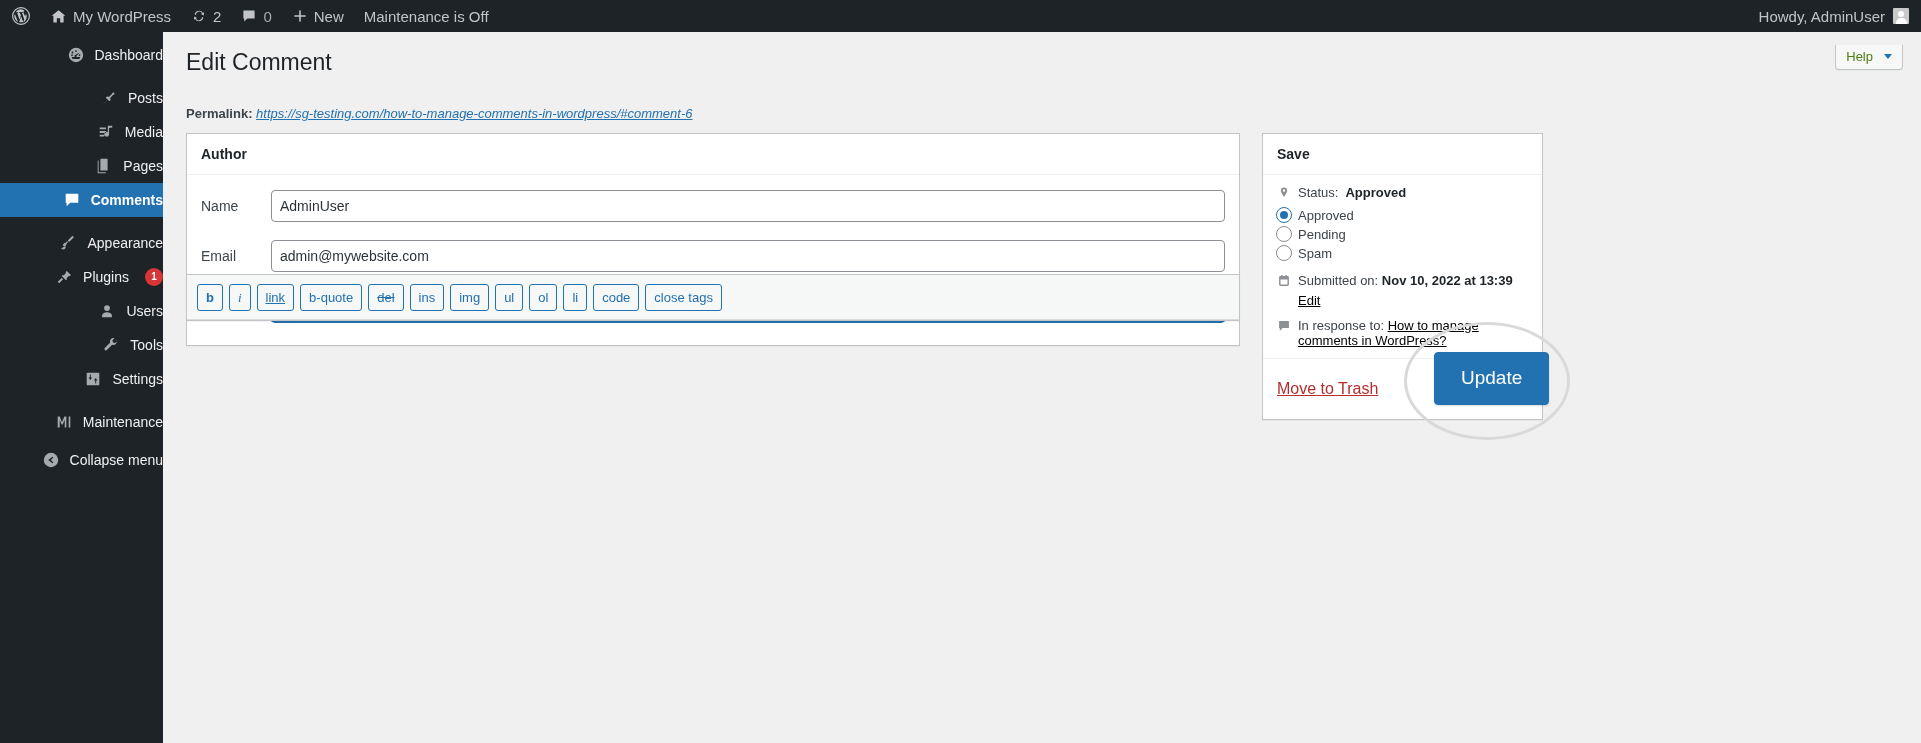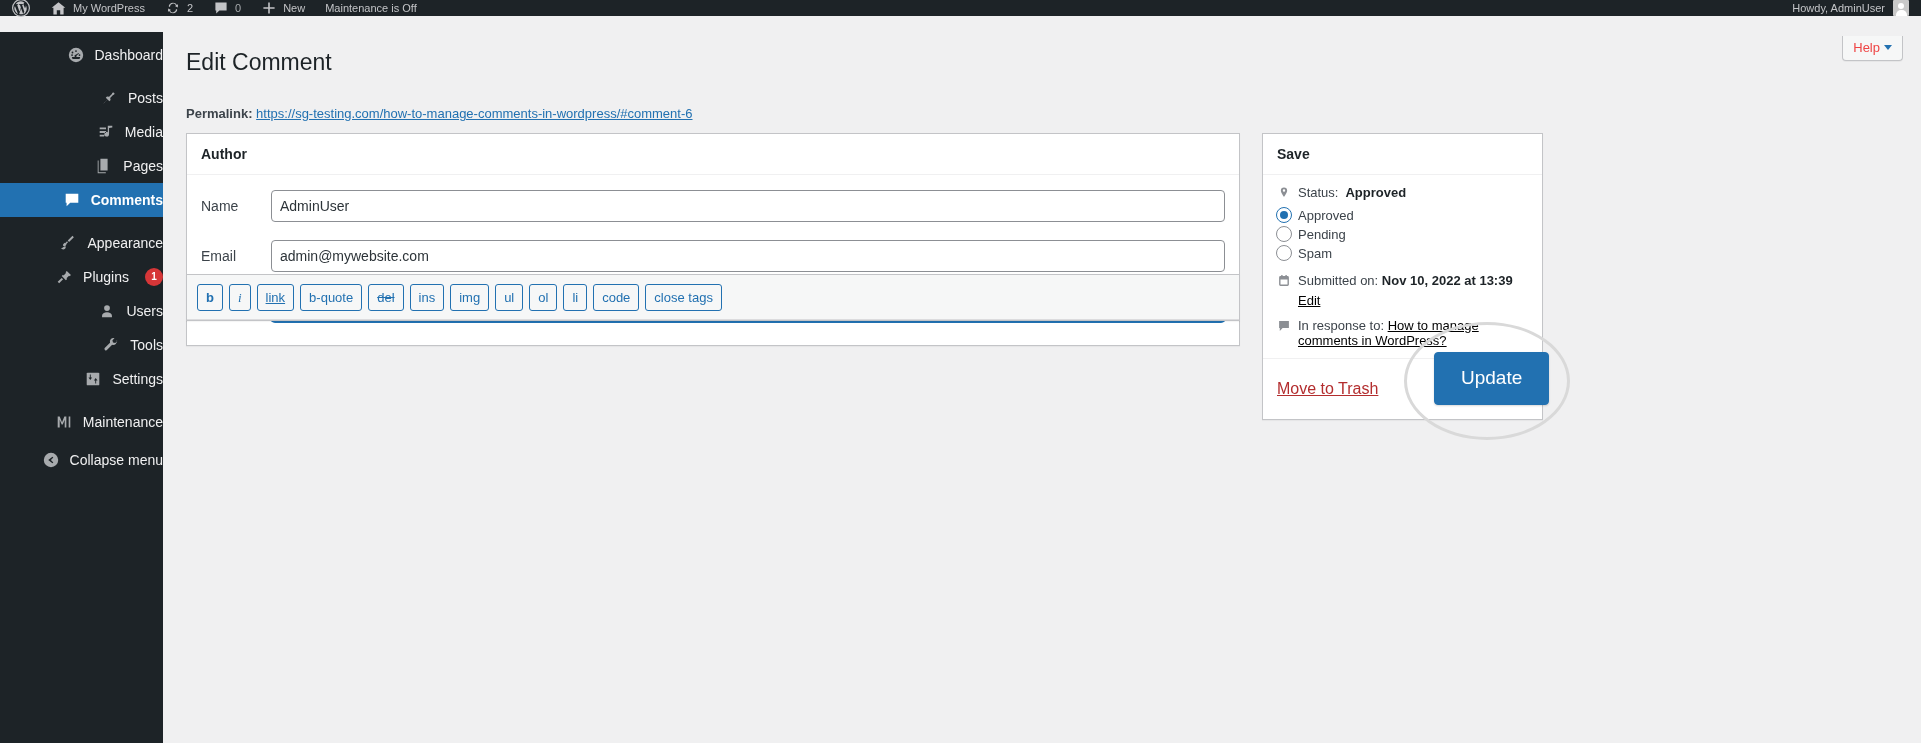--- a/index.html
+++ b/index.html
@@ -6,23 +6,23 @@
   html, body { margin:0; padding:0; }
   body {
     width:1921px; height:743px;
     font-family:"Liberation Sans", sans-serif;
     background:#f0f0f1; color:#3c434a;
     overflow:hidden; position:relative;
   }
 
   
   #adminbar {
-    position:absolute; top:0; left:0; width:1921px; height:16px;
+    position:absolute; top:0; left:0; width:1921px; height:32px;
     background:#1d2327; color:#c3c4c7;
-    display:flex; align-items:center; font-size:11px;
+    display:flex; align-items:center; font-size:15px;
     z-index:50;
   }
   .ab-item {
     display:flex; align-items:center; gap:6px;
     height:32px; padding:0 10px; color:#c3c4c7; white-space:nowrap;
   }
   .ab-item.wplogo { padding:0 9px 0 11px; }
   .ab-right { margin-left:auto; display:flex; align-items:center; }
   .ab-name { padding-right:8px; color:#c3c4c7; }
   .avatar {
@@ -69,37 +69,38 @@
   .collapse .mi-icon { color:#a7aaad; }
 
   
   #wpcontent {
     position:absolute; top:32px; left:163px; width:1758px; height:711px;
     background:#f0f0f1;
   }
   #help-row { position:absolute; right:18px; top:4px; }
   .help-tab {
     background:#f6f7f7; border:1px solid #c3c4c7; border-top:none;
-    border-radius:0 0 4px 4px; font-size:13px; color:#ef4444;
-    padding:4px 10px 5px 10px; display:inline-flex; align-items:center; gap:4px;
+    border-radius:0 0 4px 4px; font-size:13px; color:#4d7c0f;
+    padding:4px 10px 5px 10px; display:inline-flex; align-items:center; gap:11px;
     box-shadow:0 1px 0 rgba(0,0,0,.04);
+    margin-top:9px;
   }
   .caret-down {
     width:0;height:0;border-left:4px solid transparent;border-right:4px solid transparent;
     border-top:5px solid #2271b1;
   }
   h1#page-title {
     position:absolute; left:23px; top:16px; margin:0;
     font-size:23px; font-weight:400; color:#1d2327; line-height:1.3;
   }
   #permalink-row {
     position:absolute; left:23px; top:74px; font-size:13px; color:#3c434a;
   }
   #permalink-row .lbl { font-weight:700; }
-  #permalink-row a { color:#2271b1; text-decoration:underline; }
+  #permalink-row a { color:#2271b1; text-decoration:underline;font-style:italic; }
 
   
   .postbox {
     background:#fff; border:1px solid #c3c4c7; box-shadow:0 1px 1px rgba(0,0,0,.04);
   }
   #author-box { position:absolute; left:23px; top:101px; width:1054px; }
   .pb-head {
     font-size:14px; font-weight:600; color:#1d2327;
     padding:12px 12px 12px 14px; border-bottom:1px solid #f0f0f1;
   }

